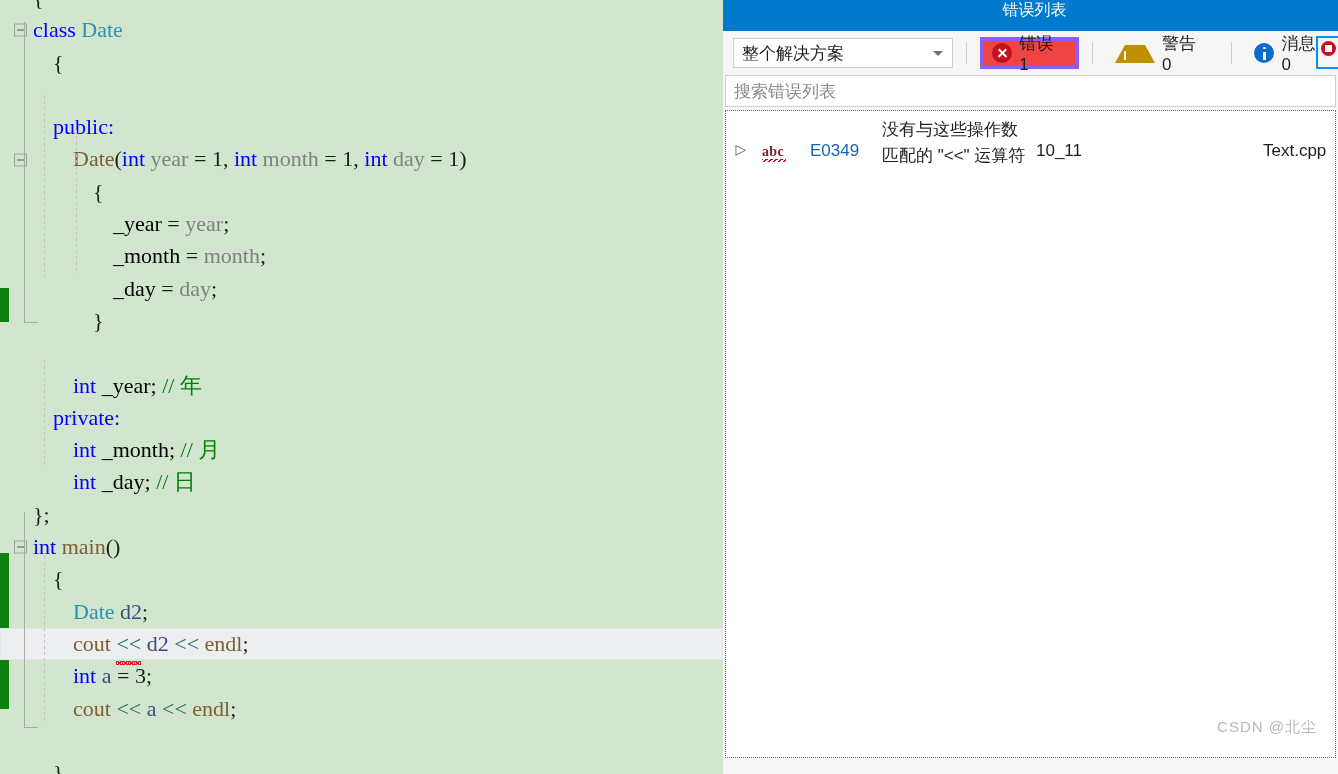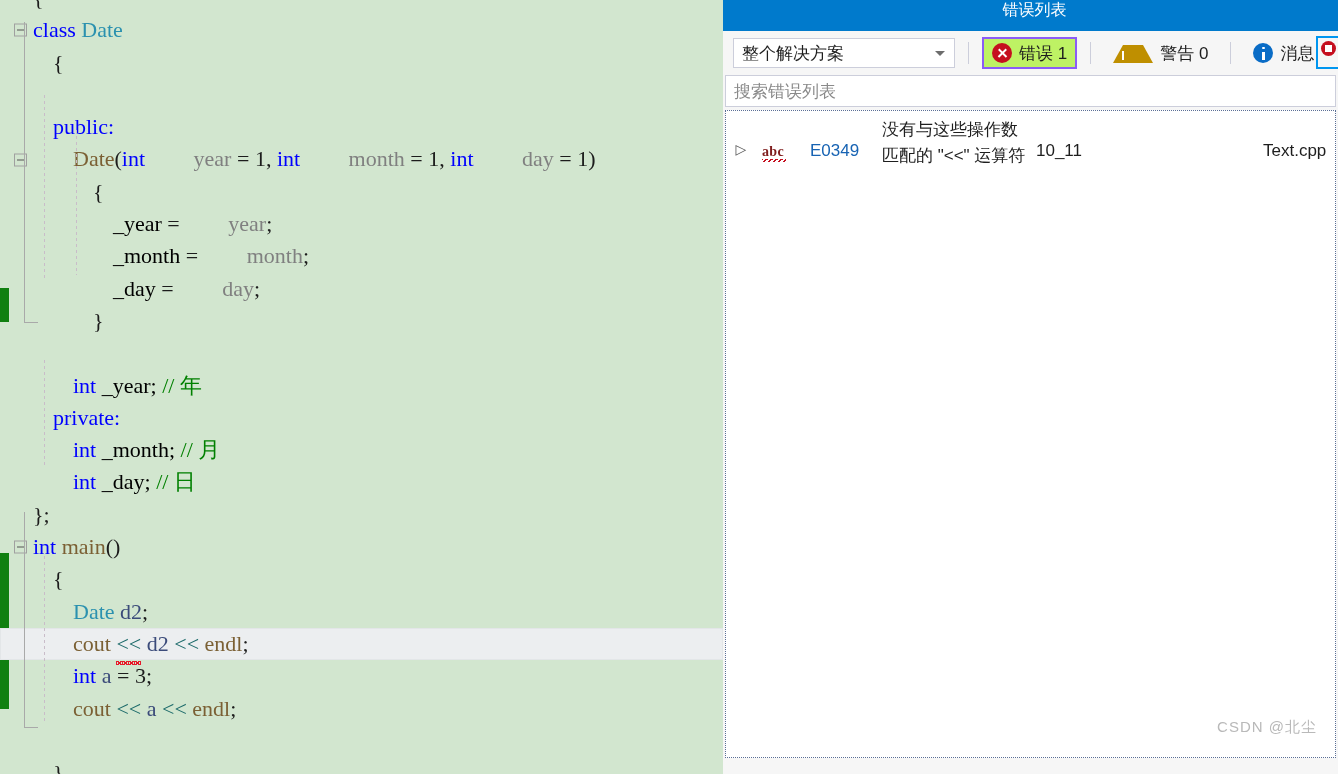--- a/index.html
+++ b/index.html
@@ -34,21 +34,21 @@
   }
   .code-line.hl {
     background: #eceef0;
     box-shadow: inset 0 0 0 1px #e3e6e8;
   }
   
   .k   { color: #0000ff; }            
   .typ { color: #2b91af; }            
   .fn  { color: #7b6034; }            
   .id  { color: #000000; }            
-  .par { color: #808080; margin-left: 43px; }            
+  .par { color: #808080; }            
   .num { color: #1c1c1c; }            
   .op  { color: #1c6a6a; }            
   .var { color: #3b4b7a; }            
   .cmt { color: #008000; }            
   .pun { color: #1c1c1c; }
 
   
   .squig {
     position: relative;
     display: inline-block;
@@ -179,23 +179,22 @@
   .tb-btn {
     display: flex; align-items: center;
     gap: 7px;
     height: 32px;
     padding: 0 8px;
     font-size: 17px; color: #1e1e1e;
     box-sizing: border-box;
     border: 1px solid transparent;
   }
   .tb-btn.active {
-    border: 2px solid #8b5cf6;
-    background: #bef264;
-    text-align: center;
+    border: 4px solid #8b5cf6;
+    background: #ef4444;
   }
   .ico { width: 20px; height: 20px; position: relative; flex: 0 0 20px; }
 
   .ico-error { border-radius: 50%; background: #c50f1f; }
   .ico-error::before, .ico-error::after {
     content: ""; position: absolute; left: 50%; top: 50%;
     width: 11px; height: 2.4px; background: #fff;
     margin-left: -5.5px; margin-top: -1.2px;
   }
   .ico-error::before { transform: rotate(45deg); }

